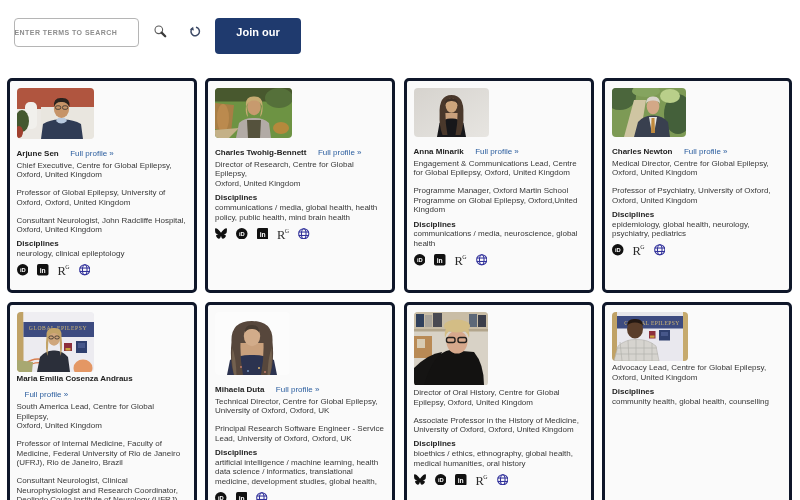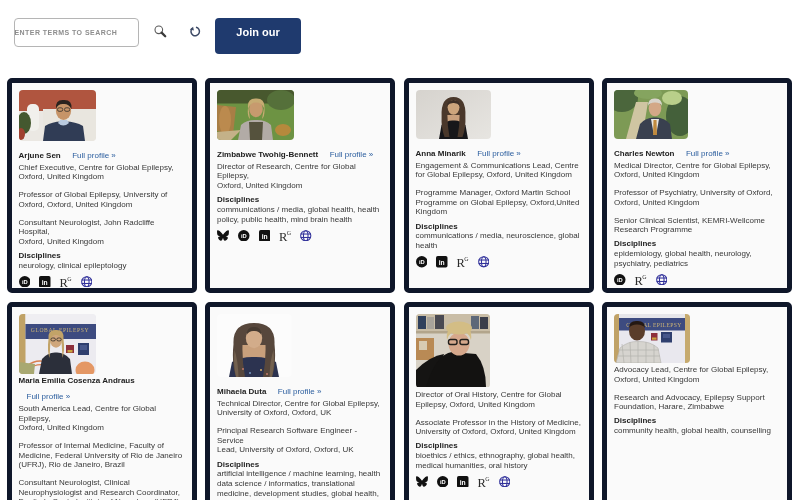--- a/index.html
+++ b/index.html
@@ -4,21 +4,21 @@
 <style>
 *{box-sizing:border-box;margin:0;padding:0}
 html,body{width:800px;height:500px;background:#fff;font-family:"Liberation Sans",sans-serif;overflow:hidden}
 .topbar{position:absolute;left:0;top:0;width:800px;height:60px}
 .search{position:absolute;left:13.5px;top:17.5px;width:125px;height:29px;border:1px solid #b5b5b5;border-radius:4px;background:#fff;color:#8d8d8d;font-family:"Liberation Sans",sans-serif;font-size:7px;letter-spacing:.45px;font-weight:bold}
 .search::placeholder{color:#8d8d8d;opacity:1}
 .mag{position:absolute;left:153px;top:22px}
 .ref{position:absolute;left:187px;top:22.5px}
 .joinbtn{position:absolute;left:215px;top:17.5px;width:86px;height:36px;background:#1f3a6e;border-radius:4px;color:#fff;font-weight:bold;font-size:11px;text-align:center;line-height:28px}
 .grid{position:absolute;left:6.5px;top:78px;width:785.5px;display:grid;grid-template-columns:repeat(4,1fr);column-gap:8.5px;row-gap:9px}
-.card{background:#fafafa;border:5px solid #0f172a;border-radius:5px;padding:7px 7px;font-size:8px;line-height:9.65px;color:#383838}
+.card{background:#fafafa;border:3px solid #0f172a;border-radius:5px;padding:7px 7px;font-size:8px;line-height:9.65px;color:#383838}
 .r1{height:215px}
 .r2{height:215px}
 .photo{border-radius:4px;display:block;margin-top:0;filter:blur(0.4px)}
 .nm{margin-top:9.9px;white-space:nowrap}
 .nm b{color:#222;font-size:8px}
 .lnk{color:#2a5d9e;margin-left:11.5px}
 .card p{margin-top:2.2px}
 .card p+p{margin-top:8.1px}
 .disc{margin-top:4.5px}
 .disc b{color:#222}
@@ -91,21 +91,21 @@
     <ellipse cx="64" cy="10" rx="14" ry="10" fill="#55703a"></ellipse>
     <path d="M0 15 L19 17 L16 45 L0 41 Z" fill="#a87e45"></path>
     <ellipse cx="8" cy="30" rx="6" ry="14" fill="#bb8a4e"></ellipse>
     <path d="M0 42 L24 40 L14 50 L0 50 Z" fill="#c4b188"></path>
     <ellipse cx="66" cy="40" rx="8" ry="6" fill="#b5893c"></ellipse>
     <path d="M21 50 L24 35 Q30 29.5 39 30 Q48 29.5 54 35 L56 50 Z" fill="#b2aba6"></path>
     <path d="M32 32 L46 32 L45 50 L33 50 Z" fill="#55523d"></path>
     <ellipse cx="39" cy="19" rx="6.8" ry="8.2" fill="#c79a6e"></ellipse>
     <path d="M31 18 Q30 8 39 8.5 Q48 8 47.5 18 Q48 26 45 29 L47 18 Q44 12 39 12.5 Q34 12 31.5 18 L33 29 Q30 26 31 18 Z" fill="#c6ab72"></path>
   </svg>
-  <div class="nm"><b>Zimbabwe Twohig-Bennett</b><span class="lnk">Full profile »</span></div>
+  <div class="nm"><b>Charles Twohig-Bennett</b><span class="lnk">Full profile »</span></div>
   <p>Director of Research, Centre for Global Epilepsy,<br>Oxford, United Kingdom</p>
   <div class="disc"><b>Disciplines</b><br>communications / media, global health, health<br>policy, public health, mind brain health</div>
   <div class="icons">
     <svg width="12" height="10.6" viewBox="0 0 24 21.3">
           <path fill="#111" d="M12 9.8C10.9 7.7 7.95 3.75 5.2 1.8 2.57-.06 1.56.26.9.56.14.9 0 2.07 0 2.77c0 .69.38 5.65.62 6.48.82 2.74 3.71 3.66 6.38 3.36-3.91.58-7.39 2.01-2.83 7.08 5.01 5.19 6.87-1.11 7.82-4.31.95 3.2 2.05 9.27 7.73 4.31 4.27-4.31 1.17-6.5-2.74-7.08 2.67.3 5.57-.63 6.38-3.36.25-.83.62-5.79.62-6.48 0-.7-.14-1.86-.9-2.21-.66-.3-1.67-.62-4.3 1.24C16.05 3.75 13.09 7.7 12 9.8Z"></path>
         </svg>
     <svg width="11.5" height="11.5" viewBox="0 0 12 12">
           <circle cx="6" cy="6" r="6" fill="#111"></circle>
           <text x="6" y="8.3" font-size="6" font-weight="bold" fill="#fff" text-anchor="middle" font-family="Liberation Sans">iD</text>
         </svg>
@@ -175,21 +175,20 @@
     <ellipse cx="58" cy="8" rx="10" ry="7" fill="#b9cf8a"></ellipse>
     <path d="M22 49 L26 34 Q32 27 41 27.5 Q50 27 56 34 L58 49 Z" fill="#39404f"></path>
     <path d="M37 29 L45 29 L42.5 43 L39.5 43 Z" fill="#e8e6e2"></path>
     <path d="M39.5 30 L42.5 30 L43 45 L39 45 Z" fill="#c08a3e"></path>
     <ellipse cx="41" cy="18.5" rx="6.3" ry="7.8" fill="#d3a887"></ellipse>
     <path d="M34 16 Q34 8 41 8.5 Q48 8 48 16 Q47 12.5 41 12.5 Q35 12.5 34 16 Z" fill="#d8d4cb"></path>
   </svg>
   <div class="nm"><b>Charles Newton</b><span class="lnk">Full profile »</span></div>
   <p>Medical Director, Centre for Global Epilepsy,<br>Oxford, United Kingdom</p>
   <p>Professor of Psychiatry, University of Oxford,<br>Oxford, United Kingdom</p>
-  <p>Senior Clinical Scientist, KEMRI-Wellcome<br>Research Programme</p>
   <div class="disc"><b>Disciplines</b><br>epidemiology, global health, neurology,<br>psychiatry, pediatrics</div>
   <div class="icons">
     <svg width="11.5" height="11.5" viewBox="0 0 12 12">
           <circle cx="6" cy="6" r="6" fill="#111"></circle>
           <text x="6" y="8.3" font-size="6" font-weight="bold" fill="#fff" text-anchor="middle" font-family="Liberation Sans">iD</text>
         </svg>
     <span class="rg">R<sup>G</sup></span>
     <svg width="11.5" height="11.5" viewBox="0 0 12 12">
           <g fill="none" stroke="#32329b" stroke-width="1.1">
             <circle cx="6" cy="6" r="5.3"></circle>
@@ -328,17 +327,16 @@
     <rect x="47" y="18" width="11" height="10.5" fill="#2f3f6e"></rect>
     <rect x="49" y="20" width="7" height="4" fill="#47578a"></rect>
     <path d="M2 49 L6 34 Q14 27 24 27.5 Q36 27 44 34 L47 49 Z" fill="#d6d4cf"></path>
     <path d="M6 34 Q14 27 24 27.5 Q36 27 44 34 L47 49 L2 49 Z" fill="none" stroke="#b3b1ac" stroke-width="0.6"></path>
     <path d="M8 30 L10 49 M16 28 L17 49 M24 27.5 L24 49 M32 28 L32 49 M40 31 L40 49" stroke="#b3b1ac" stroke-width="0.7" fill="none"></path>
     <path d="M4 36 L45 36 M3 42 L46 42" stroke="#b3b1ac" stroke-width="0.7" fill="none"></path>
     <ellipse cx="23" cy="17" rx="8" ry="9.5" fill="#5a3d2a"></ellipse>
     <path d="M15 14 Q15 6.5 23 7 Q31 6.5 31 14 Q29 10.5 23 10.5 Q17 10.5 15 14 Z" fill="#241812"></path>
   </svg>
   <p>Advocacy Lead, Centre for Global Epilepsy,<br>Oxford, United Kingdom</p>
-  <p>Research and Advocacy, Epilepsy Support<br>Foundation, Harare, Zimbabwe</p>
   <div class="disc"><b>Disciplines</b><br>community health, global health, counselling</div>
 </div>
 
 </div>
 
 </body></html>

